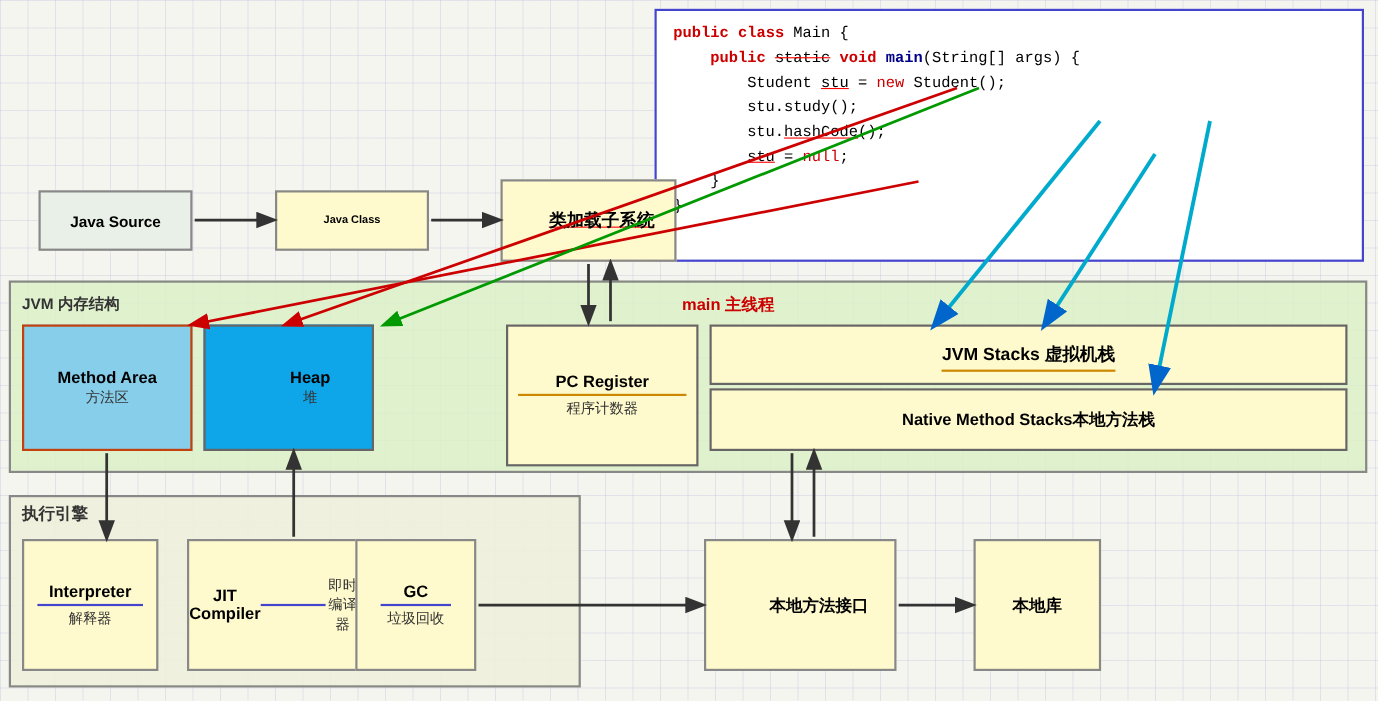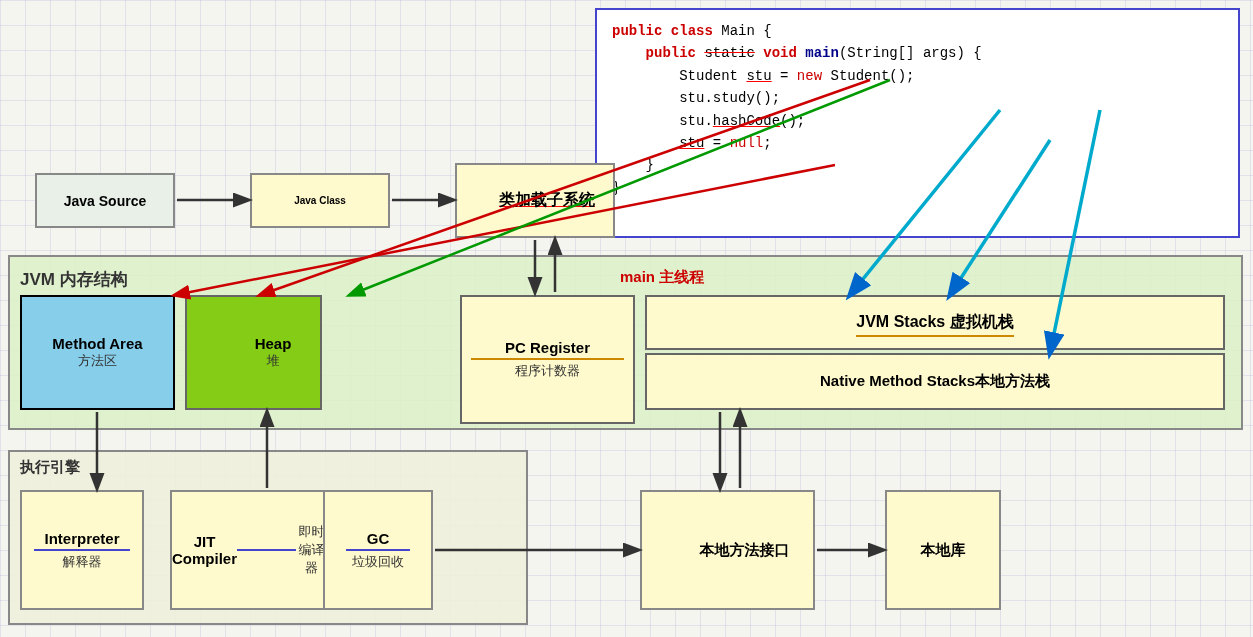--- a/index.html
+++ b/index.html
@@ -54,21 +54,21 @@
       width: 1235px;
       height: 175px;
       background: rgba(220, 240, 200, 0.85);
       border: 2px solid #888;
     }
 
     .jvm-memory-label {
       position: absolute;
       top: 268px;
       left: 20px;
-      font-size: 17px;
+      font-size: 14px;
       font-weight: bold;
       color: #333;
     }
 
     .main-thread-label {
       position: absolute;
       top: 268px;
       left: 620px;
       font-size: 15px;
       font-weight: bold;
@@ -76,36 +76,36 @@
     }
 
     
     .method-area {
       position: absolute;
       top: 295px;
       left: 20px;
       width: 155px;
       height: 115px;
       background: #87ceeb;
-      border: 2px solid #000000;
+      border: 2px solid #c2410c;
       display: flex;
       flex-direction: column;
       align-items: center;
       justify-content: center;
       text-align: center;
     }
 
     
     .heap {
       position: absolute;
       top: 295px;
       left: 185px;
-      width: 137px;
+      width: 155px;
       height: 115px;
-      background: #84cc16;
+      background: #0ea5e9;
       border: 2px solid #666;
       display: flex;
       flex-direction: column;
       align-items: center;
       justify-content: center;
       text-align: center;
       padding-left: 39px;
     }
 
     

